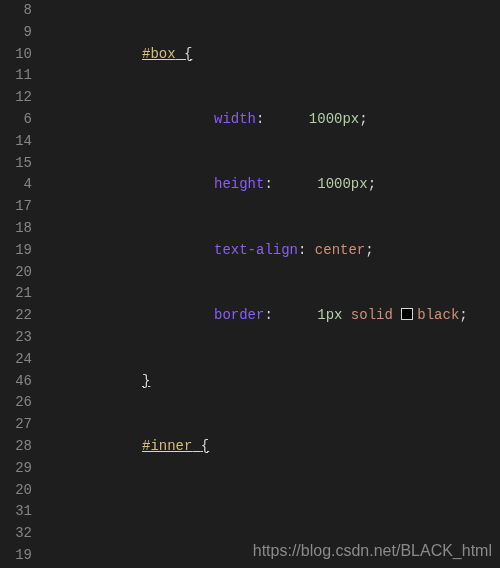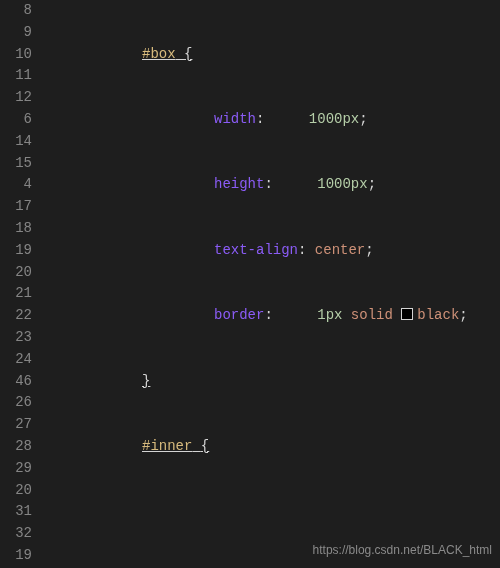--- a/index.html
+++ b/index.html
@@ -51,21 +51,21 @@
     height: 10px;
     border: 1px solid #d4d4d4;
     margin-right: 4px;
     vertical-align: -1px;
   }
 
   .watermark {
     position: absolute;
     bottom: 6px;
     right: 8px;
-    font-size: 12px;
+    font-size: 16px;
     color: #8a8a8a;
     font-family: Arial, sans-serif;
   }
 </style>
 </head>
 <body>
 
 <div class="editor">
   <div class="gutter">
     <div class="ln">8</div>

